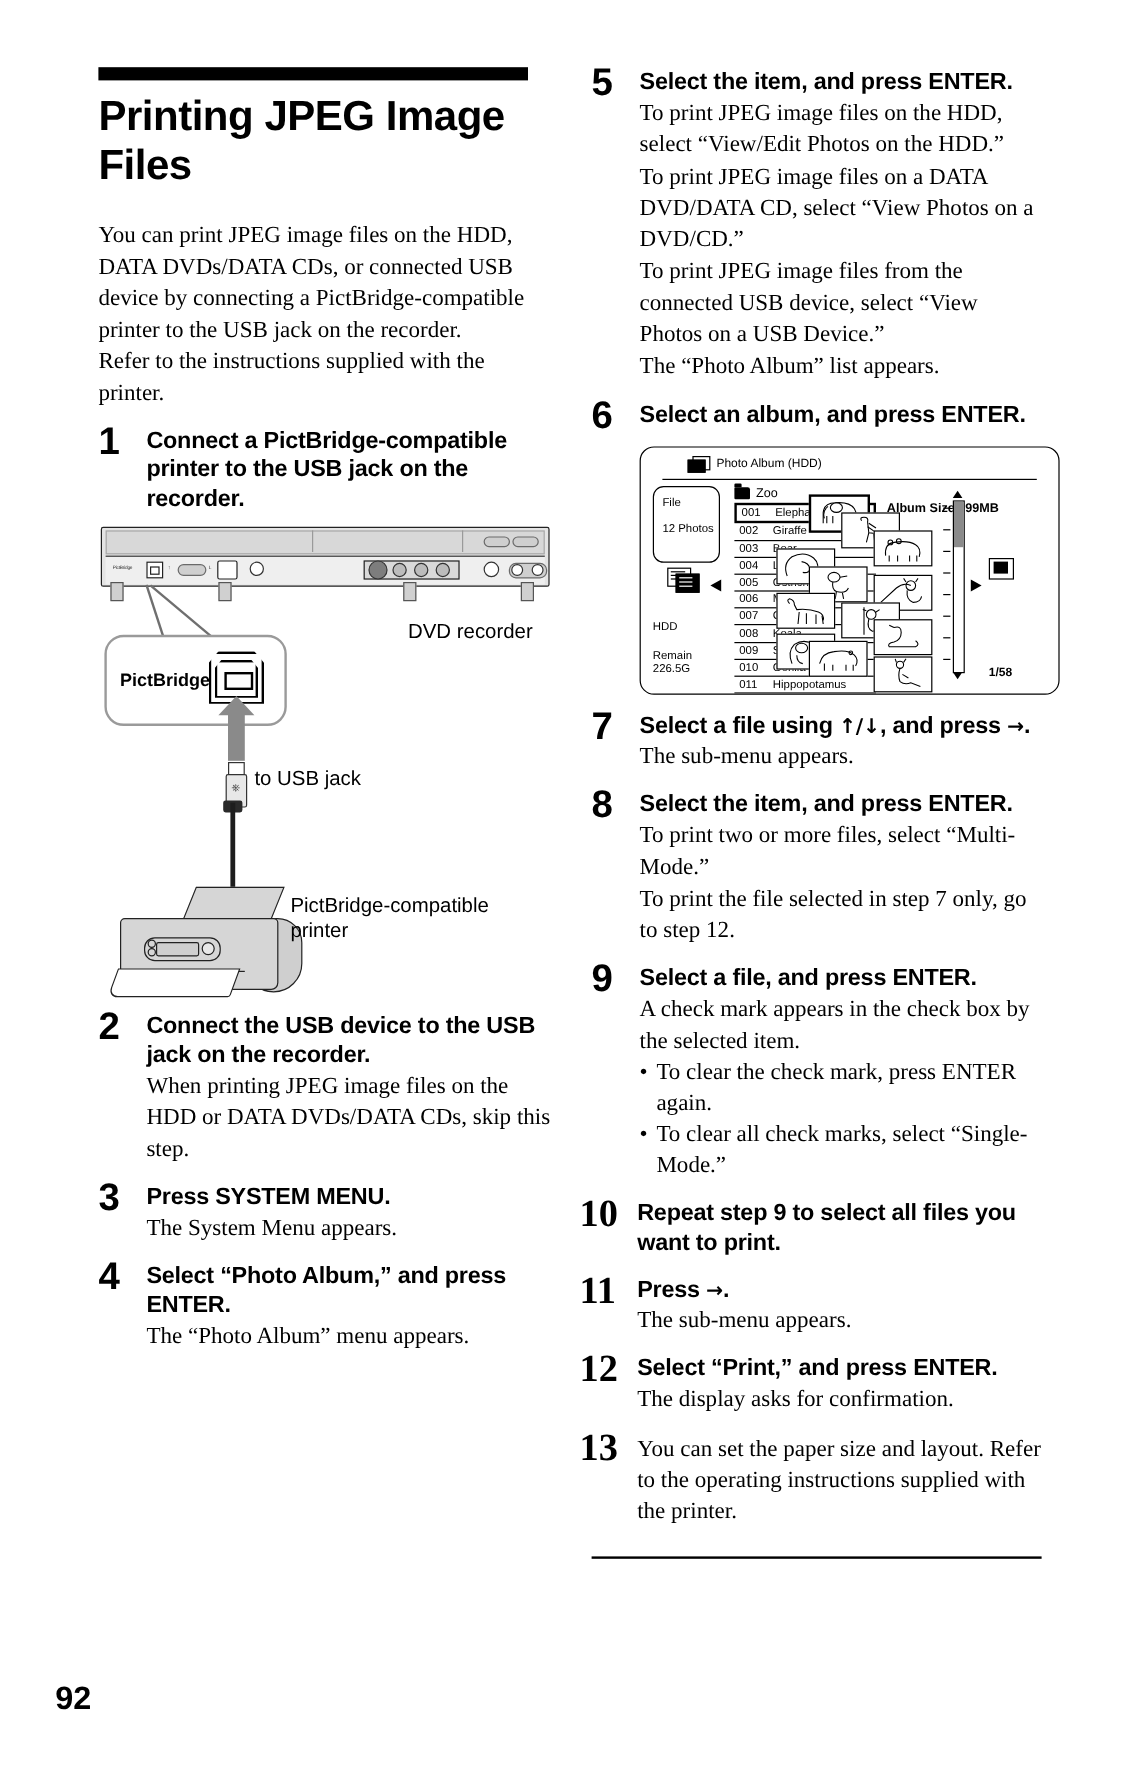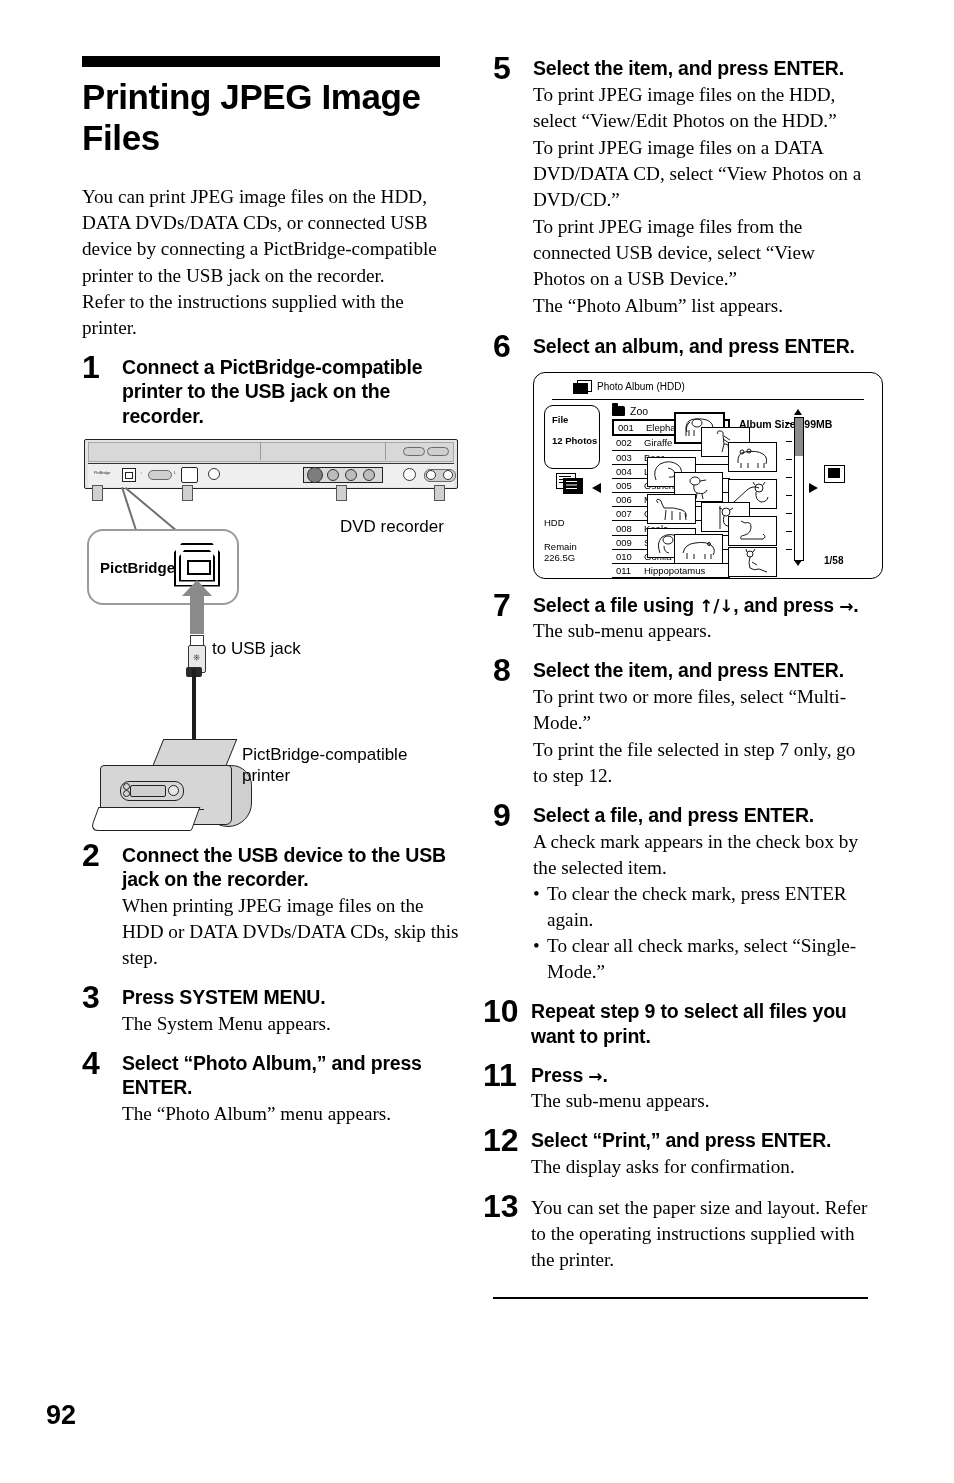--- a/index.html
+++ b/index.html
@@ -26,21 +26,21 @@
   .para{font-size:19.2px;line-height:1.36;margin:0 0 0 0;}
   .para + .para{margin-top:0px;}
 
   
   .step{display:flex;align-items:flex-start;margin-top:14px;}
   .step-num{
     font-family:"Liberation Sans", sans-serif;font-weight:bold;
     font-size:32px;line-height:1;width:40px;flex:none;
     margin-top:-4px;
   }
-  .step-num.wide{width:48px;margin-left:-10px;}
+  .step-num.wide{width:48px;margin-left:-10px;font-family:Liberation Serif, serif;}
   .step-body{flex:1;}
   .step-head{
     font-family:"Liberation Sans", sans-serif;font-weight:bold;
     font-size:19.5px;line-height:1.26;letter-spacing:-0.2px;
   }
   .step-desc{font-size:19.2px;line-height:1.36;margin-top:1px;}
   .bullets{margin:0;padding:0;list-style:none;}
   .bullets li{
     font-size:19.2px;line-height:1.36;padding-left:14px;position:relative;
   }
@@ -163,21 +163,21 @@
     width:18px;height:13px;position:relative;
   }
   .osd-title .ic i{position:absolute;display:block;border:1.4px solid #000;background:#000;}
   .osd-title .ic i.a{left:4px;top:0;width:13px;height:10px;background:#fff;}
   .osd-title .ic i.b{left:0px;top:3px;width:13px;height:9px;background:#000;}
   .osd-title span{font-size:10px;}
   .osd-hr{position:absolute;left:18px;top:26px;width:312px;height:1.4px;background:#000;}
 
   .osd-left{
     position:absolute;left:10px;top:32px;width:54px;height:62px;
-    border:1.6px solid #000;border-radius:9px;font-weight:bold;
+    border:1.6px solid #000;border-radius:9px;
   }
   .osd-left div{font-size:9.5px;}
   .osd-left .l1{position:absolute;left:7px;top:8px;}
   .osd-left .l2{position:absolute;left:7px;top:29px;}
   .osd-listicon{position:absolute;left:22px;top:100px;width:26px;height:20px;}
   .osd-listicon .bk{position:absolute;left:0;top:0;width:18px;height:14px;border:1.4px solid #000;background:#fff;}
   .osd-listicon .bk:after{content:"";position:absolute;left:2px;top:2px;width:12px;height:1.4px;background:#000;box-shadow:0 3px 0 #000,0 6px 0 #000;}
   .osd-listicon .fr{position:absolute;left:7px;top:5px;width:18px;height:14px;border:1.6px solid #000;background:#000;}
   .osd-listicon .fr:after{content:"";position:absolute;left:2px;top:2px;width:11px;height:1.6px;background:#fff;box-shadow:0 3.5px 0 #fff,0 7px 0 #fff;}
   .osd-hdd{position:absolute;left:10px;top:144px;font-size:9.5px;}

